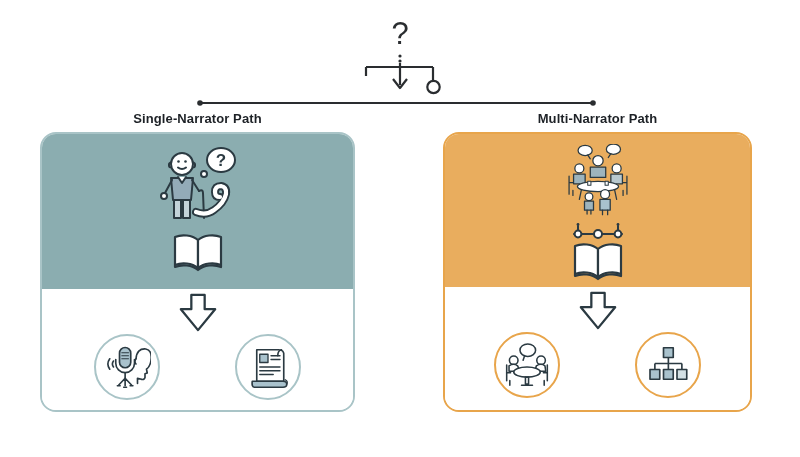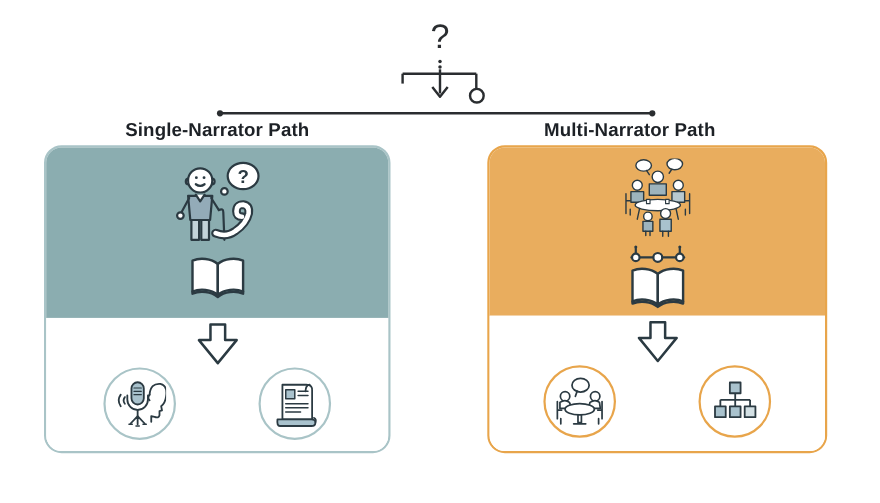--- a/index.html
+++ b/index.html
@@ -18,21 +18,21 @@
     position:relative;width:800px;height:457px;background:#fff;overflow:hidden;
     font-family:"Liberation Sans", sans-serif;
   }
   .qmark{
     position:absolute;left:384px;top:18px;width:32px;text-align:center;
     font-size:31px;color:var(--line);font-weight:400;line-height:1;
   }
   .overlay{position:absolute;left:0;top:0;pointer-events:none;}
   .path-title{
     position:absolute;top:108px;height:22px;line-height:22px;text-align:center;
-    font-size:17px;font-weight:bold;color:var(--title);letter-spacing:0.1px;
+    font-size:13px;font-weight:bold;color:var(--title);letter-spacing:0.1px;
   }
   .panel{
     position:absolute;top:132px;height:280px;border-radius:16px;overflow:hidden;
     background:#fff;box-sizing:border-box;border:2px solid;
     display:flex;flex-direction:column;
   }
   .panel.single{left:40px;width:315px;border-color:var(--teal-border);}
   .panel.multi{left:443px;width:309px;border-color:var(--orange-border);}
   .panel-header{
     flex:0 0 143px;display:flex;flex-direction:column;align-items:center;
@@ -74,21 +74,21 @@
 
     <path d="M433,67 V80" stroke="var(--line)" stroke-width="2.2" fill="none"></path>
     <circle cx="433.5" cy="87" r="6.2" stroke="var(--line)" stroke-width="2.2" fill="#fff"></circle>
 
     <path d="M200,103 H593" stroke="var(--line)" stroke-width="2.2" fill="none"></path>
     <circle cx="200" cy="103" r="2.8" fill="var(--line)"></circle>
     <circle cx="593" cy="103" r="2.8" fill="var(--line)"></circle>
   </svg>
 
   <div class="path-title" style="left:40px;width:315px">Single-Narrator Path</div>
-  <div class="path-title" style="left:418px;width:309px">Multi-Narrator Path</div>
+  <div class="path-title" style="left:443px;width:309px">Multi-Narrator Path</div>
 
   <div class="panel single">
     <div class="panel-header">
 
       <svg width="96" height="76" viewBox="0 0 96 76">
         <g stroke="var(--ink)" stroke-width="2" fill="none" stroke-linecap="round" stroke-linejoin="round">
 
           <ellipse cx="71" cy="14" rx="14" ry="12" fill="#fff"></ellipse>
           <circle cx="54" cy="28" r="3" fill="#fff"></circle>
 

